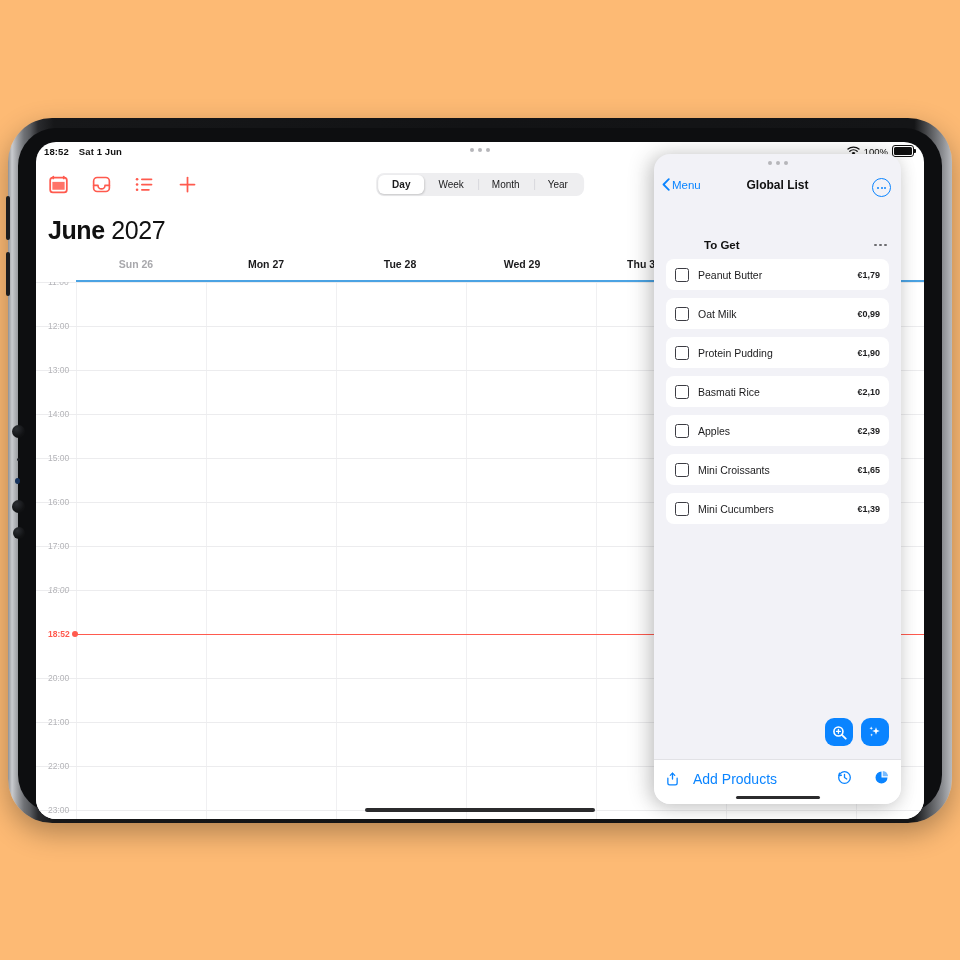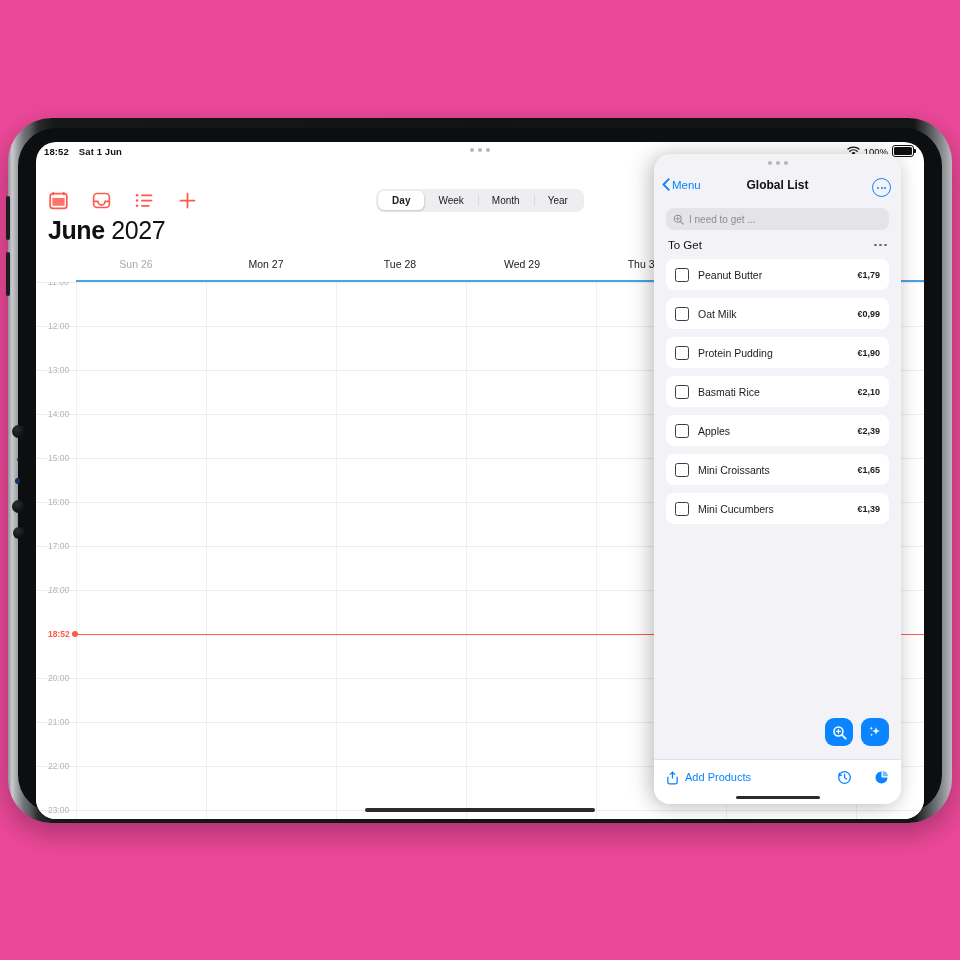--- a/index.html
+++ b/index.html
@@ -1,17 +1,17 @@
 <!DOCTYPE html>
 <html><head>
 <meta charset="utf-8">
 <style>
   html,body{margin:0;padding:0;background:#ffffff;}
   body{width:960px;height:960px;font-family:"Liberation Sans",sans-serif;-webkit-font-smoothing:antialiased;}
-  #stage{position:relative;width:960px;height:960px;overflow:hidden;background:#ec4899;}
+  #stage{position:relative;width:960px;height:960px;overflow:hidden;background:#fdba74;}
 
   
   .device-outer{position:absolute;left:8px;top:118px;width:944px;height:705px;border-radius:44px;
     background:linear-gradient(90deg,#8f9195 0%,#c9cbcf 4px,#9a9ca0 10px,#6f7175 16px,#5a5c60 22px,#2a2b2e 30px,#161719 46px,#121315 50%,#141517 96%,#8b8d91 99%,#b9bbbf 100%);
     box-shadow:0 10px 28px rgba(0,0,0,.30);}
   .device-bezel{position:absolute;left:18px;top:128px;width:924px;height:685px;border-radius:38px;background:#0d0e10;}
   .screen{position:absolute;left:36px;top:142px;width:888px;height:677px;border-radius:20px;background:#ffffff;overflow:hidden;}
 
   .btn-vol{position:absolute;background:#1b1c1e;border-radius:3px;}
   .lens{position:absolute;border-radius:50%;background:radial-gradient(circle at 35% 30%,#2c2e33 0%,#121315 60%,#0a0b0c 100%);}
@@ -23,34 +23,34 @@
   .sb-left{position:absolute;left:8px;top:4px;display:flex;gap:10px;align-items:center;font-size:9.5px;font-weight:bold;color:#111;letter-spacing:.1px;}
   .sb-right{position:absolute;right:10px;top:3px;display:flex;gap:4px;align-items:center;font-size:9.5px;font-weight:normal;color:#111;}
   .batt{width:20px;height:10px;border:1.2px solid #111;border-radius:3px;position:relative;}
   .batt i{position:absolute;left:1px;top:1px;bottom:1px;right:1px;background:#111;border-radius:1.5px;display:block;}
   .batt:after{content:"";position:absolute;right:-3px;top:3px;width:1.8px;height:4px;background:#111;border-radius:0 1px 1px 0;}
   .multitask{position:absolute;left:50%;top:6px;transform:translateX(-50%);display:flex;gap:4px;}
   .multitask span{width:4px;height:4px;border-radius:50%;background:#b6b6ba;display:block;}
 
   
   .cal-app{position:absolute;left:0;top:22px;width:888px;height:655px;background:#fff;}
-  .cal-toolbar{position:absolute;left:0;top:16px;width:888px;height:46px;}
+  .cal-toolbar{position:absolute;left:0;top:0;width:888px;height:46px;}
   .tb-icons{position:absolute;left:12px;top:10px;display:flex;gap:22px;align-items:center;}
   .tb-icons .ic{width:21px;height:21px;color:#ff5a4e;display:block;}
   .seg{position:absolute;left:50%;top:9px;transform:translateX(-50%);display:flex;background:#eeeef0;border-radius:8px;padding:2px;height:23px;box-sizing:border-box;}
   .seg div{font-size:10px;color:#1b1b1d;padding:0 14px;line-height:19px;border-radius:6px;position:relative;}
   .seg div.on{background:#fff;font-weight:bold;box-shadow:0 1px 2px rgba(0,0,0,.16);}
   .seg div+div:before{content:"";position:absolute;left:0;top:4px;bottom:4px;width:1px;background:#d8d8dc;}
   .seg div.on+div:before,.seg div.on:before{display:none;}
 
   .month-title{position:absolute;left:12px;top:52px;font-size:25px;color:#111;letter-spacing:-.4px;}
   .month-title b{font-weight:bold;}
   .month-title span{font-weight:normal;}
 
-  .daycols{position:absolute;left:0;top:94px;width:888px;height:20px;}
+  .daycols{position:absolute;left:0;top:94px;width:888px;height:20px;font-weight:bold;}
   .daycols .d{position:absolute;top:0;font-size:10.5px;text-align:center;width:120px;}
   .daycols .d.past{color:#a8a8ac;}
   .daycols .d.cur{color:#1b1b1d;}
   .nowline-top{position:absolute;left:40px;top:116px;width:848px;height:2px;background:#4ba3e3;}
 
   .grid{position:absolute;left:0;top:118px;width:888px;height:537px;overflow:hidden;}
   .hourrow{position:absolute;left:0;width:888px;height:1px;background:#ececee;}
   .hourlab{position:absolute;left:12px;font-size:8.5px;color:#b4b4b8;transform:translateY(-50%);}
   .vline{position:absolute;top:0;bottom:0;width:1px;background:#f0f0f2;}
   .nowrow{position:absolute;left:40px;right:0;height:1px;background:#ff5a4e;}
@@ -68,35 +68,35 @@
   .p-back{position:absolute;left:8px;top:4px;display:flex;align-items:center;gap:2px;color:#0a84ff;font-size:11.5px;}
   .p-title{position:absolute;left:0;top:4px;width:247px;text-align:center;font-size:12px;font-weight:bold;color:#111;}
   .p-more{position:absolute;right:10px;top:4px;width:17px;height:17px;border:1.3px solid #0a84ff;border-radius:50%;
           display:flex;align-items:center;justify-content:center;gap:1.6px;}
   .p-more i{width:2px;height:2px;border-radius:50%;background:#0a84ff;display:block;}
 
   .p-search{position:absolute;left:12px;top:54px;width:223px;height:22px;background:#e3e3e8;border-radius:8px;display:flex;align-items:center;gap:5px;padding:0 7px;box-sizing:border-box;}
   .p-search span{font-size:10px;color:#8e8e93;}
 
   .p-sec{position:absolute;left:14px;top:85px;width:219px;display:flex;justify-content:space-between;align-items:center;}
-  .p-sec .t{font-size:11.5px;font-weight:normal;color:#111;}
+  .p-sec .t{font-size:11.5px;font-weight:bold;color:#111;margin-left:36px;}
   .p-sec .m{display:flex;gap:2.5px;}
   .p-sec .m i{width:2.6px;height:2.6px;border-radius:50%;background:#6c6c70;display:block;}
 
   .items{position:absolute;left:12px;top:105px;width:223px;}
   .item{height:31px;background:#fff;border-radius:8px;margin-bottom:8px;display:flex;align-items:center;padding:0 9px;box-sizing:border-box;}
   .cbx{width:12px;height:12px;border:1.3px solid #3c3c43;border-radius:2.5px;flex:none;}
   .item .nm{font-size:10.5px;color:#1b1b1d;margin-left:9px;flex:1;}
   .item .pr{font-size:9px;font-weight:bold;color:#1b1b1d;}
 
   .fabs{position:absolute;right:12px;bottom:58px;display:flex;gap:8px;}
   .fab{width:28px;height:28px;border-radius:9px;background:#0a84ff;display:flex;align-items:center;justify-content:center;}
 
   .p-bottom{position:absolute;left:0;bottom:0;width:247px;height:44px;background:#fff;border-top:1px solid #e2e2e6;}
-  .p-add{position:absolute;left:12px;top:11px;display:flex;align-items:flex-start;gap:6px;color:#0a84ff;font-size:11px;}
+  .p-add{position:absolute;left:12px;top:11px;display:flex;align-items:center;gap:14px;color:#0a84ff;font-size:14px;}
   .p-bicons{position:absolute;right:12px;top:10px;display:flex;gap:22px;align-items:center;}
   .p-home{position:absolute;left:50%;bottom:5px;transform:translateX(-50%);width:84px;height:3.5px;border-radius:3px;background:#2b2b2d;}
 </style>
 </head>
 <body>
 
 <div id="stage">
 
   <div class="device-outer"></div>
   <div class="device-bezel"></div>
@@ -244,31 +244,20 @@
           <span>Menu</span>
         </div>
         <div class="p-title">Global List</div>
         <div class="p-more">
             <i></i>
             <i></i>
             <i></i>
           </div>
       </div>
 
-      <div class="p-search">
-        <svg width="11" height="11" viewBox="0 0 14 14">
-          <circle cx="6" cy="6" r="4.4" fill="none" stroke="#8e8e93" stroke-width="1.3"></circle>
-          <path d="M9.3 9.3 13 13" stroke="#8e8e93" stroke-width="1.3" stroke-linecap="round"></path>
-          <g stroke="#8e8e93" stroke-width="1.1" stroke-linecap="round">
-              <path d="M6 4v4"></path>
-              <path d="M4 6h4"></path>
-            </g>
-        </svg>
-        <span>I need to get ...</span>
-      </div>
 
       <div class="p-sec">
         <div class="t">To Get</div>
         <div class="m">
             <i></i>
             <i></i>
             <i></i>
           </div>
       </div>
 

